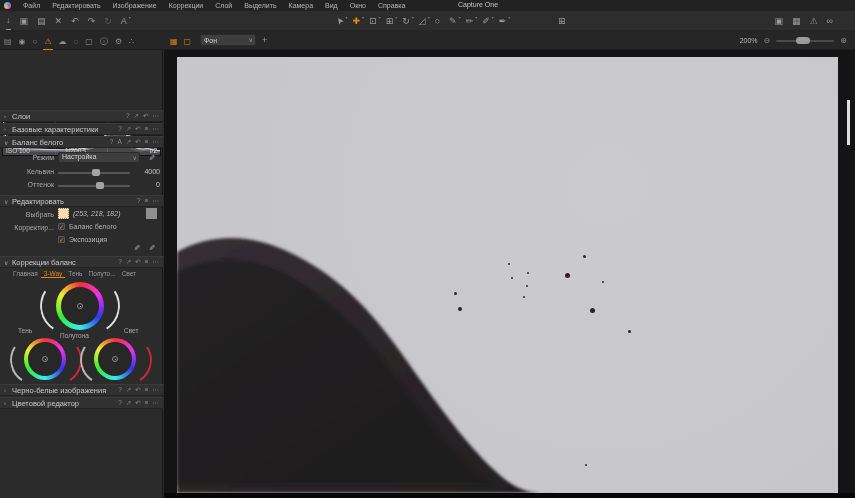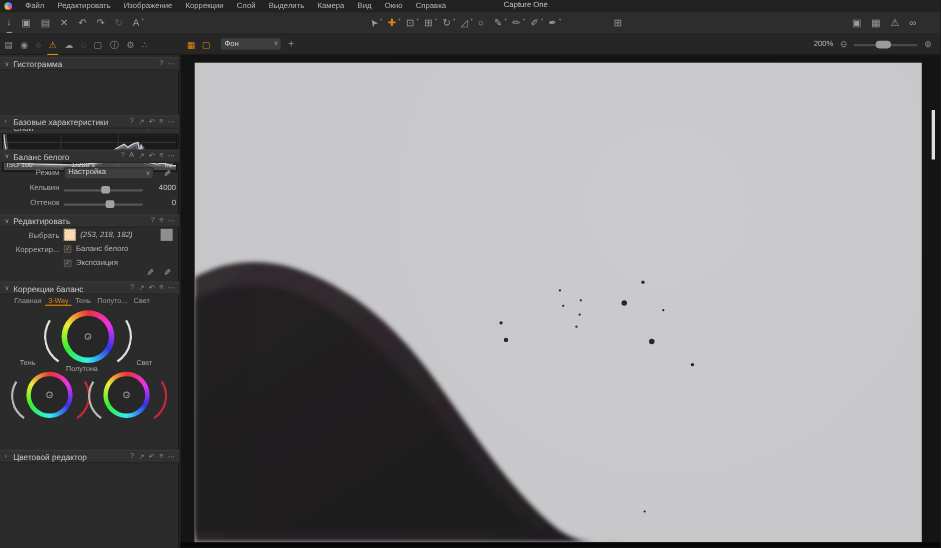--- a/index.html
+++ b/index.html
@@ -183,28 +183,20 @@
       <span class="sb-icon">⊖</span>
       <div id="zoom-slider">
         <div id="zoom-thumb"></div>
       </div>
       <span class="sb-icon">⊕</span>
     </div>
   </div>
 
   <div id="left-panel">
 
-    <div class="section-header" style="top:2px">
-      <span class="sh-arrow">∨</span>
-      <span class="sh-title">Гистограмма</span>
-      <span class="sh-icons">
-          <span>?</span>
-          <span>⋯</span>
-        </span>
-    </div>
     <div id="hist-box">
       <div class="hist-grid-v" style="left:33%"></div>
       <div class="hist-grid-v" style="left:66%"></div>
       <div class="hist-grid-h" style="top:33%"></div>
       <div class="hist-grid-h" style="top:66%"></div>
       <svg id="hist-svg" viewBox="0 0 100 100" preserveAspectRatio="none">
           <polygon points="0,100 0,5 1,38 2,60 4,74 7,81 12,84 20,85 30,86 40,87 48,85 54,82 58,77 62,64 65,50 68,43 70,39 72,46 74,41 76,37 78,35 79,55 80,40 81,68 83,79 86,83 89,85 92,83 95,86 98,88 100,89 100,100" fill="rgba(190,190,195,0.28)"></polygon>
           <polyline points="0,5 1,38 2,60 4,74 7,81 12,84 20,85 30,86 40,87 48,85 54,82 58,77 62,64 65,50 68,43 70,39 72,46 74,41 76,37 78,35 79,55 80,40 81,68 83,79 86,83 89,85 92,83 95,86 98,88 100,89" fill="none" stroke="#d2d2d2" stroke-width="1.2" vector-effect="non-scaling-stroke"></polyline>
           <polyline points="1.2,8 2.2,41 3.2,63 5.2,77 8.2,84 13.2,87 21.2,88 31.2,89 41.2,90 49.2,88 55.2,85 59.2,80 63.2,67 66.2,53 69.2,46 71.2,42 73.2,49 75.2,44 77.2,40 79.2,38 80.2,58 81.2,43 82.2,71 84.2,82 87.2,86 90.2,88 93.2,86 96.2,89 99.2,91 101.2,92" fill="none" stroke="rgba(150,160,210,0.45)" stroke-width="1" vector-effect="non-scaling-stroke"></polyline>
           <polyline points="-1,10 0,43 1,65 3,79 6,86 11,89 19,90 29,91 39,92 47,90 53,87 57,82 61,69 64,55 67,48 69,44 71,51 73,46 75,42 77,40 78,60 79,45 80,73 82,84 85,88 88,90 91,88 94,91 97,93 99,94" fill="none" stroke="rgba(200,150,150,0.35)" stroke-width="1" vector-effect="non-scaling-stroke"></polyline>
@@ -218,21 +210,21 @@
       <span class="sh-arrow">›</span>
       <span class="sh-title">Слои</span>
       <span class="sh-icons">
           <span>?</span>
           <span>↗</span>
           <span>↶</span>
           <span>⋯</span>
         </span>
     </div>
 
-    <div class="section-header" style="top:55px">
+    <div class="section-header" style="top:73px">
       <span class="sh-arrow">›</span>
       <span class="sh-title">Базовые характеристики</span>
       <span class="sh-icons">
           <span>?</span>
           <span>↗</span>
           <span>↶</span>
           <span>≡</span>
           <span>⋯</span>
         </span>
     </div>
@@ -331,22 +323,33 @@
     <div class="arc" style="left:32px; top:285px; width:50px; height:50px; border-right-color:#cc2636; transform:rotate(12deg)"></div>
 
     <div class="wheel" style="left:94px; top:288px; width:42px; height:42px">
       <div class="cover" style="left:4px; top:4px; right:4px; bottom:4px">
         <div class="dot"></div>
       </div>
     </div>
     <div class="arc" style="left:80px; top:285px; width:50px; height:50px; border-left-color:#b8b8b8; transform:rotate(-12deg)"></div>
     <div class="arc" style="left:102px; top:285px; width:50px; height:50px; border-right-color:#cc2636; transform:rotate(12deg)"></div>
 
-
-    <div class="section-header" style="top:359px">
+    <div class="section-header" style="top:334px">
+      <span class="sh-arrow">›</span>
+      <span class="sh-title">Черно-белые изображения</span>
+      <span class="sh-icons">
+          <span>?</span>
+          <span>↗</span>
+          <span>↶</span>
+          <span>≡</span>
+          <span>⋯</span>
+        </span>
+    </div>
+
+    <div class="section-header" style="top:347px">
       <span class="sh-arrow">›</span>
       <span class="sh-title">Цветовой редактор</span>
       <span class="sh-icons">
           <span>?</span>
           <span>↗</span>
           <span>↶</span>
           <span>≡</span>
           <span>⋯</span>
         </span>
     </div>

